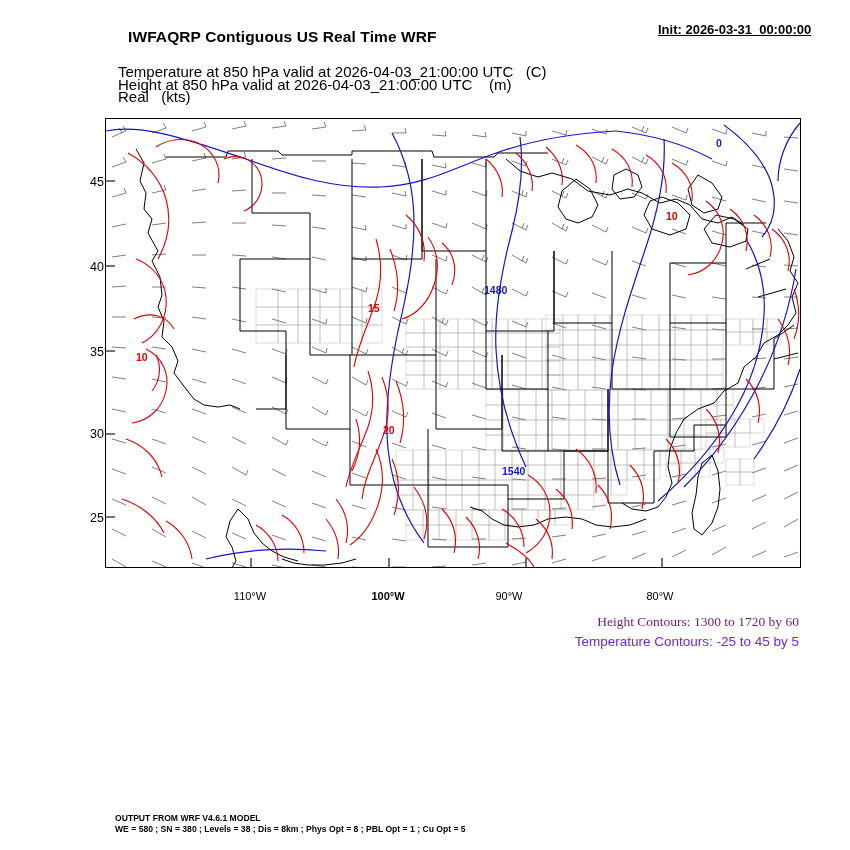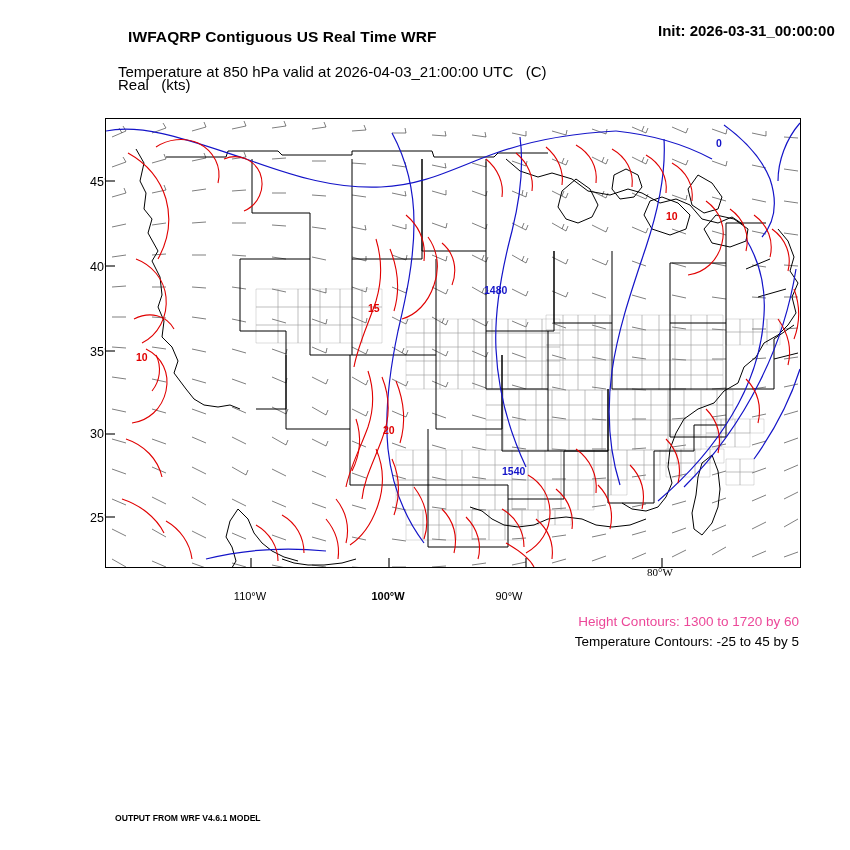--- a/index.html
+++ b/index.html
@@ -1,52 +1,53 @@
 <!DOCTYPE html>
 <html><head>
 <meta charset="utf-8">
 <style>
   html,body{margin:0;padding:0;background:#ffffff;}
   body{width:850px;height:850px;position:relative;font-family:"Liberation Sans",sans-serif;color:#000;overflow:hidden;}
   .abs{position:absolute;}
   #title{left:113px;top:28px;font-size:15.5px;font-weight:700;letter-spacing:.1px;margin-left:15px;}
-  #init{left:658px;top:22px;font-size:15px;font-weight:700;}
+  #init{left:658px;top:22px;font-size:13px;font-weight:700;text-decoration:underline;}
   #varlines{left:118px;top:66px;font-size:15px;line-height:12.6px;}
   #varlines div{white-space:pre;}
   #mapbox{left:105px;top:118px;width:694px;height:448px;border:1.2px solid #000;background:#fff;overflow:hidden;}
   #mapbox svg{display:block;}
   .ylab{font-size:12.5px;text-align:right;width:70px;}
   .xlab{font-size:11px;text-align:center;width:90px;}
   #legend{left:0;top:612px;width:799px;text-align:right;font-size:13.5px;line-height:20px;}
-  #legend .h{color:#ec4899;}
-  #legend .t{color:#000000;}
+  #legend .h{color:#701a75;font-family:Liberation Serif, serif;}
+  #legend .t{color:#6d28d9;}
   #footer{left:115px;top:813px;font-size:8.6px;font-weight:700;line-height:11px;}
   #footer div{white-space:pre;}
 </style>
 </head>
 <body>
 
 <div id="title" class="abs">IWFAQRP Contiguous US Real Time WRF</div>
 <div id="init" class="abs">Init: 2026-03-31_00:00:00</div>
 
 <div id="varlines" class="abs">
   <div>Temperature at 850 hPa valid at 2026-04-03_21:00:00 UTC   (C)</div>
+  <div>Height at 850 hPa valid at 2026-04-03_21:00:00 UTC    (m)</div>
   <div>Real   (kts)</div>
 </div>
 
 <div class="abs ylab" style="left:48px;top:175px;">45°N</div>
 <div class="abs ylab" style="left:48px;top:260px;">40°N</div>
 <div class="abs ylab" style="left:48px;top:345px;">35°N</div>
 <div class="abs ylab" style="left:48px;top:427px;">30°N</div>
 <div class="abs ylab" style="left:48px;top:511px;">25°N</div>
 
 <div class="abs xlab" style="left:205px;top:590px;">110°W</div>
 <div class="abs xlab" style="left:343px;top:590px;font-weight:bold;">100°W</div>
 <div class="abs xlab" style="left:464px;top:590px;">90°W</div>
-<div class="abs xlab" style="left:615px;top:566px;font-family:Liberation Serif, serif;">80°W</div>
+<div class="abs xlab" style="left:615px;top:590px;">80°W</div>
 
 <div id="mapbox" class="abs">
   <svg width="694" height="448" viewBox="0 0 694 448" xmlns="http://www.w3.org/2000/svg">
     <defs>
       <clipPath id="mapclip">
           <rect x="0" y="0" width="694" height="448"></rect>
         </clipPath>
     </defs>
     <g clip-path="url(#mapclip)">
 
@@ -517,13 +518,14 @@
   </svg>
 </div>
 
 <div id="legend" class="abs">
   <div class="h">Height Contours: 1300 to 1720 by 60</div>
   <div class="t">Temperature Contours: -25 to 45 by 5</div>
 </div>
 
 <div id="footer" class="abs">
   <div>OUTPUT FROM WRF V4.6.1 MODEL</div>
+  <div>WE = 580 ; SN = 380 ; Levels = 38 ; Dis = 8km ; Phys Opt = 8 ; PBL Opt = 1 ; Cu Opt = 5</div>
 </div>
 
 </body></html>

